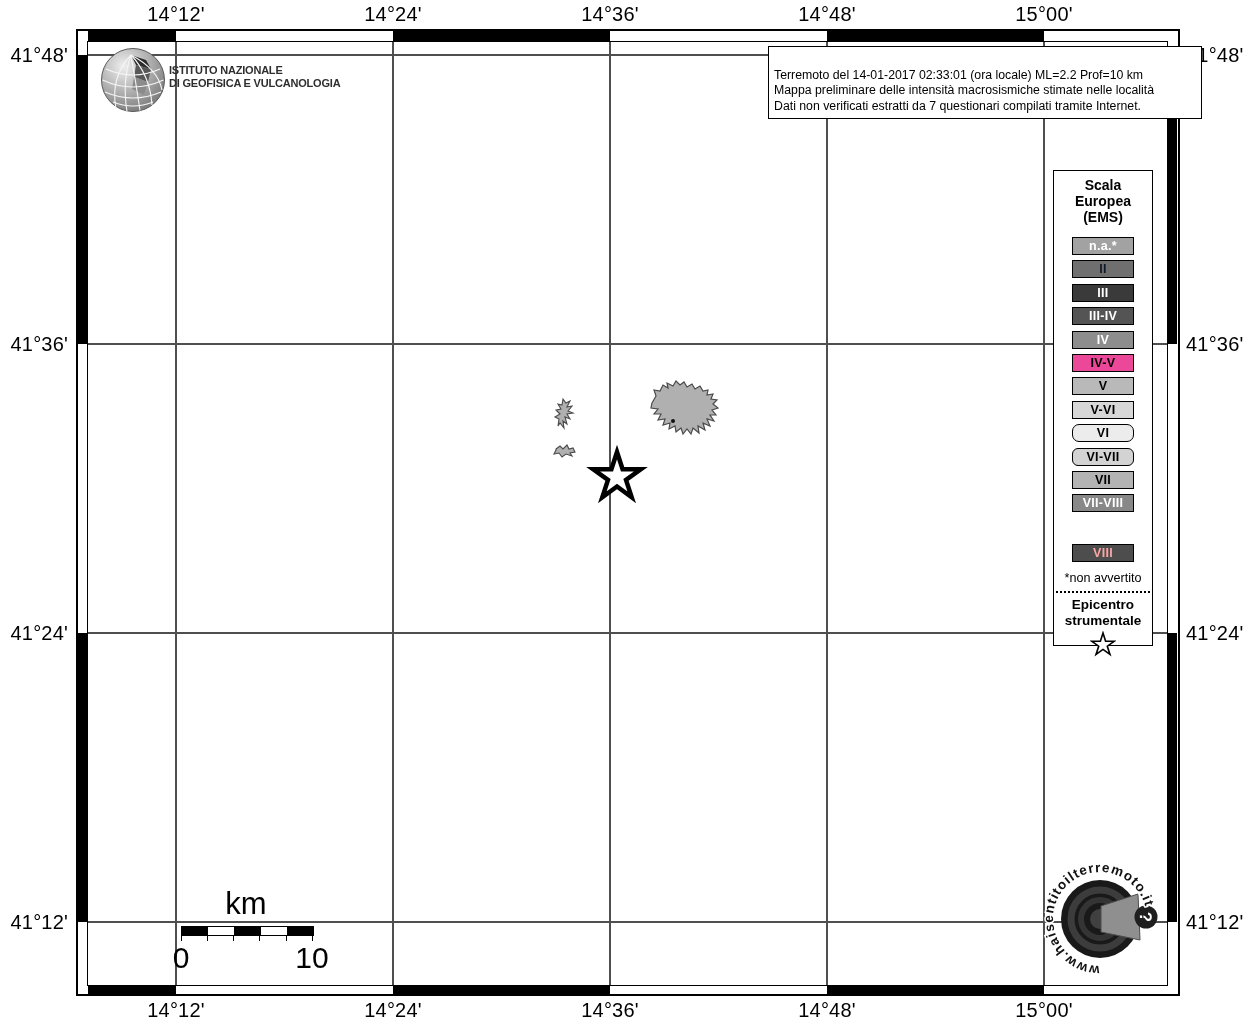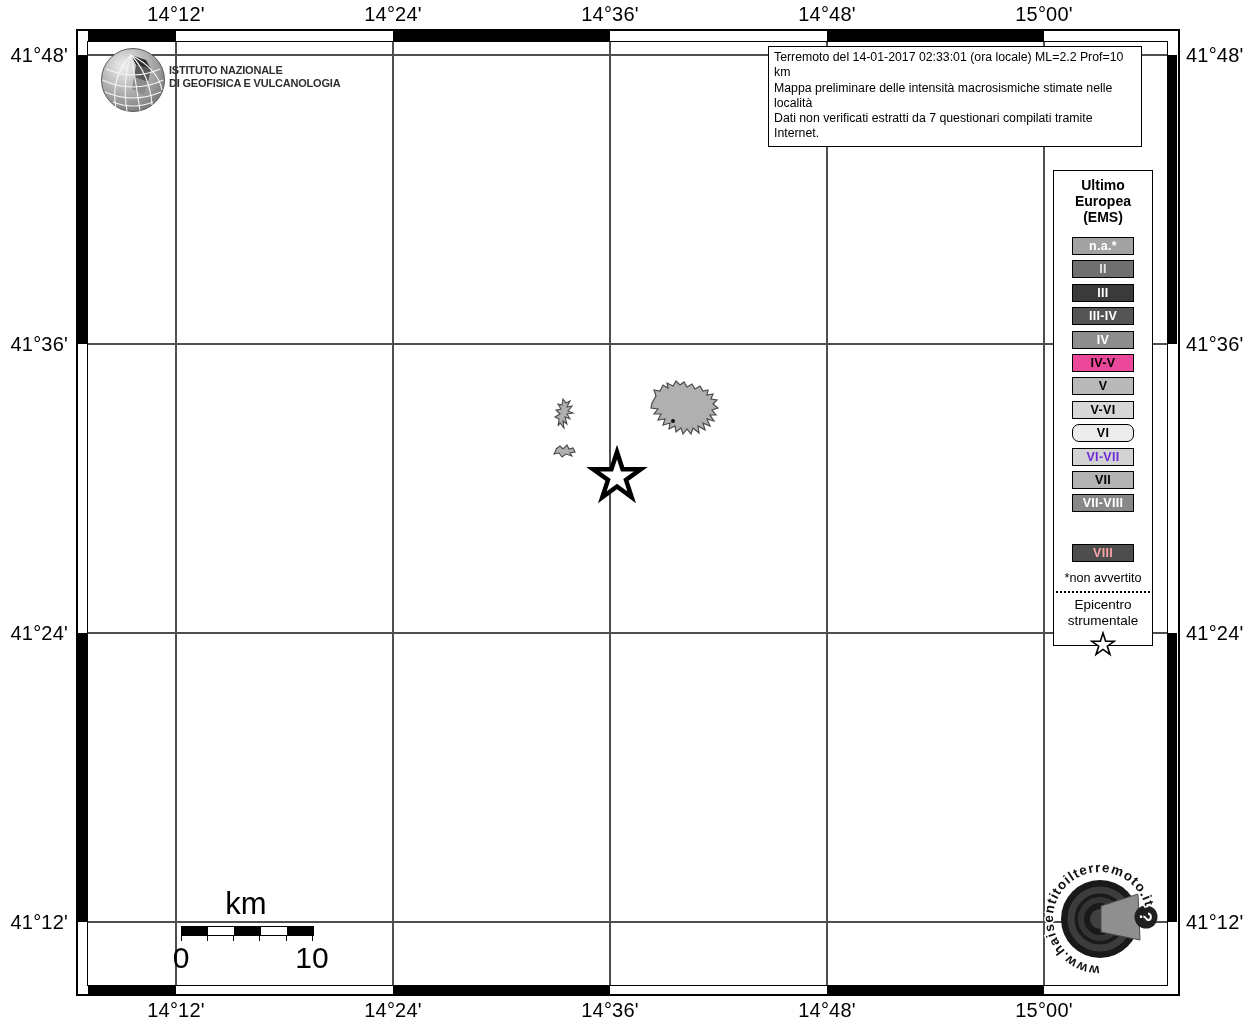--- a/index.html
+++ b/index.html
@@ -13,33 +13,33 @@
   
   .gl-v{position:absolute;top:42px;height:943px;width:1.8px;background:#4f4f4f;}
   .gl-h{position:absolute;left:88px;width:1079px;height:1.8px;background:#4f4f4f;}
   
   .axis-label{position:absolute;font-size:20px;letter-spacing:0.2px;white-space:nowrap;}
   .ax-t{width:110px;text-align:center;top:3px;}
   .ax-b{width:110px;text-align:center;top:999px;}
   .ax-l{width:68px;text-align:right;left:0;}
   .ax-r{width:80px;text-align:left;left:1186px;}
   
-  .info-box{left:768px;top:46px;width:374px;background:#fff;border:1.6px solid #000;
-            box-sizing:border-box;padding:3px 5px 4px 5px;font-size:12.3px;line-height:15.3px;}
+  .info-box{left:768px;top:46px;width:434px;background:#fff;border:1.6px solid #000;
+            box-sizing:border-box;padding:21px 5px 4px 5px;font-size:12.3px;line-height:15.3px;}
   
   .legend{left:1053px;top:170px;width:100px;height:476px;background:#fff;border:1.6px solid #000;
           box-sizing:border-box;text-align:center;}
   .lg-title{margin-top:6px;font-weight:bold;font-size:14px;line-height:16px;}
   .lg-items{margin-top:8px;}
   .lg-swatch{width:62px;height:18px;margin:5.4px auto 0 auto;border:1px solid #000;box-sizing:border-box;
              font-weight:bold;font-size:12.5px;line-height:16px;letter-spacing:0.3px;}
   .lg-items .lg-swatch:first-child{margin-top:12px;}
   .lg-foot{margin-top:9px;font-size:12.6px;}
   .lg-div{margin:6px 2px 0 2px;border-top:2px dotted #000;}
-  .lg-epi{margin-top:4px;font-weight:normal;font-size:13.5px;line-height:15.5px;text-align:center;}
+  .lg-epi{margin-top:4px;font-weight:bold;font-size:13.5px;line-height:15.5px;text-align:center;}
   
   .sb-km{left:196px;top:886px;width:100px;text-align:center;font-size:31px;}
   .sb-bar{left:181px;top:926px;width:131px;height:8px;border:1.2px solid #000;box-sizing:content-box;display:flex;}
   .sb-bar div{flex:1;}
   .sb-b{background:#000;} .sb-w{background:#fff;}
   .sb-tick{position:absolute;top:935px;width:1.4px;height:6px;background:#000;}
   .sb-num{position:absolute;top:941px;font-size:30px;text-align:center;}
   
   .ingv-text{left:169px;top:64px;font-weight:bold;font-size:11px;line-height:13px;
              letter-spacing:-0.2px;color:#2e2e2e;white-space:nowrap;}
@@ -140,35 +140,35 @@
   </div>
 
   <div class="abs info-box">
     <div>Terremoto del 14-01-2017 02:33:01 (ora locale) ML=2.2 Prof=10 km</div>
     <div>Mappa preliminare delle intensità macrosismiche stimate nelle località</div>
     <div>Dati non verificati estratti da 7 questionari compilati tramite Internet.</div>
   </div>
 
   <div class="abs legend">
     <div class="lg-title">
-      <div>Ultimo</div>
+      <div>Scala</div>
       <div>Europea</div>
       <div>(EMS)</div>
     </div>
     <div class="lg-items">
         <div class="lg-swatch" style="background: rgb(162, 162, 162); color: rgb(255, 255, 255);">n.a.*</div>
-        <div class="lg-swatch" style="background: rgb(111, 111, 111); color: #e5e5e5;">II</div>
+        <div class="lg-swatch" style="background: rgb(111, 111, 111); color: #0f172a;">II</div>
         <div class="lg-swatch" style="background: rgb(58, 58, 58); color: rgb(255, 255, 255);">III</div>
         <div class="lg-swatch" style="background: rgb(84, 84, 84); color: rgb(255, 255, 255);">III-IV</div>
         <div class="lg-swatch" style="background: rgb(141, 141, 141); color: rgb(255, 255, 255);">IV</div>
         <div class="lg-swatch" style="background: #ec4899; color: rgb(0, 0, 0);">IV-V</div>
         <div class="lg-swatch" style="background: rgb(185, 185, 185); color: rgb(0, 0, 0);">V</div>
         <div class="lg-swatch" style="background: rgb(215, 215, 215); color: rgb(0, 0, 0);">V-VI</div>
         <div class="lg-swatch" style="background: rgb(236, 236, 236); color: rgb(0, 0, 0); border-radius: 7px;">VI</div>
-        <div class="lg-swatch" style="background: rgb(211, 211, 211); color: #6d28d9;">VI-VII</div>
+        <div class="lg-swatch" style="background: rgb(211, 211, 211); color: #000000; border-radius: 6px;">VI-VII</div>
         <div class="lg-swatch" style="background: rgb(179, 179, 179); color: rgb(0, 0, 0);">VII</div>
         <div class="lg-swatch" style="background: rgb(136, 136, 136); color: rgb(255, 255, 255);">VII-VIII</div>
         <div class="lg-swatch" style="background: rgb(77, 77, 77); color: #fca5a5; margin-top: 32px;">VIII</div>
       </div>
     <div class="lg-foot">*non avvertito</div>
     <div class="lg-div"></div>
     <div class="lg-epi">
       <div>Epicentro</div>
       <div>strumentale</div>
     </div>

